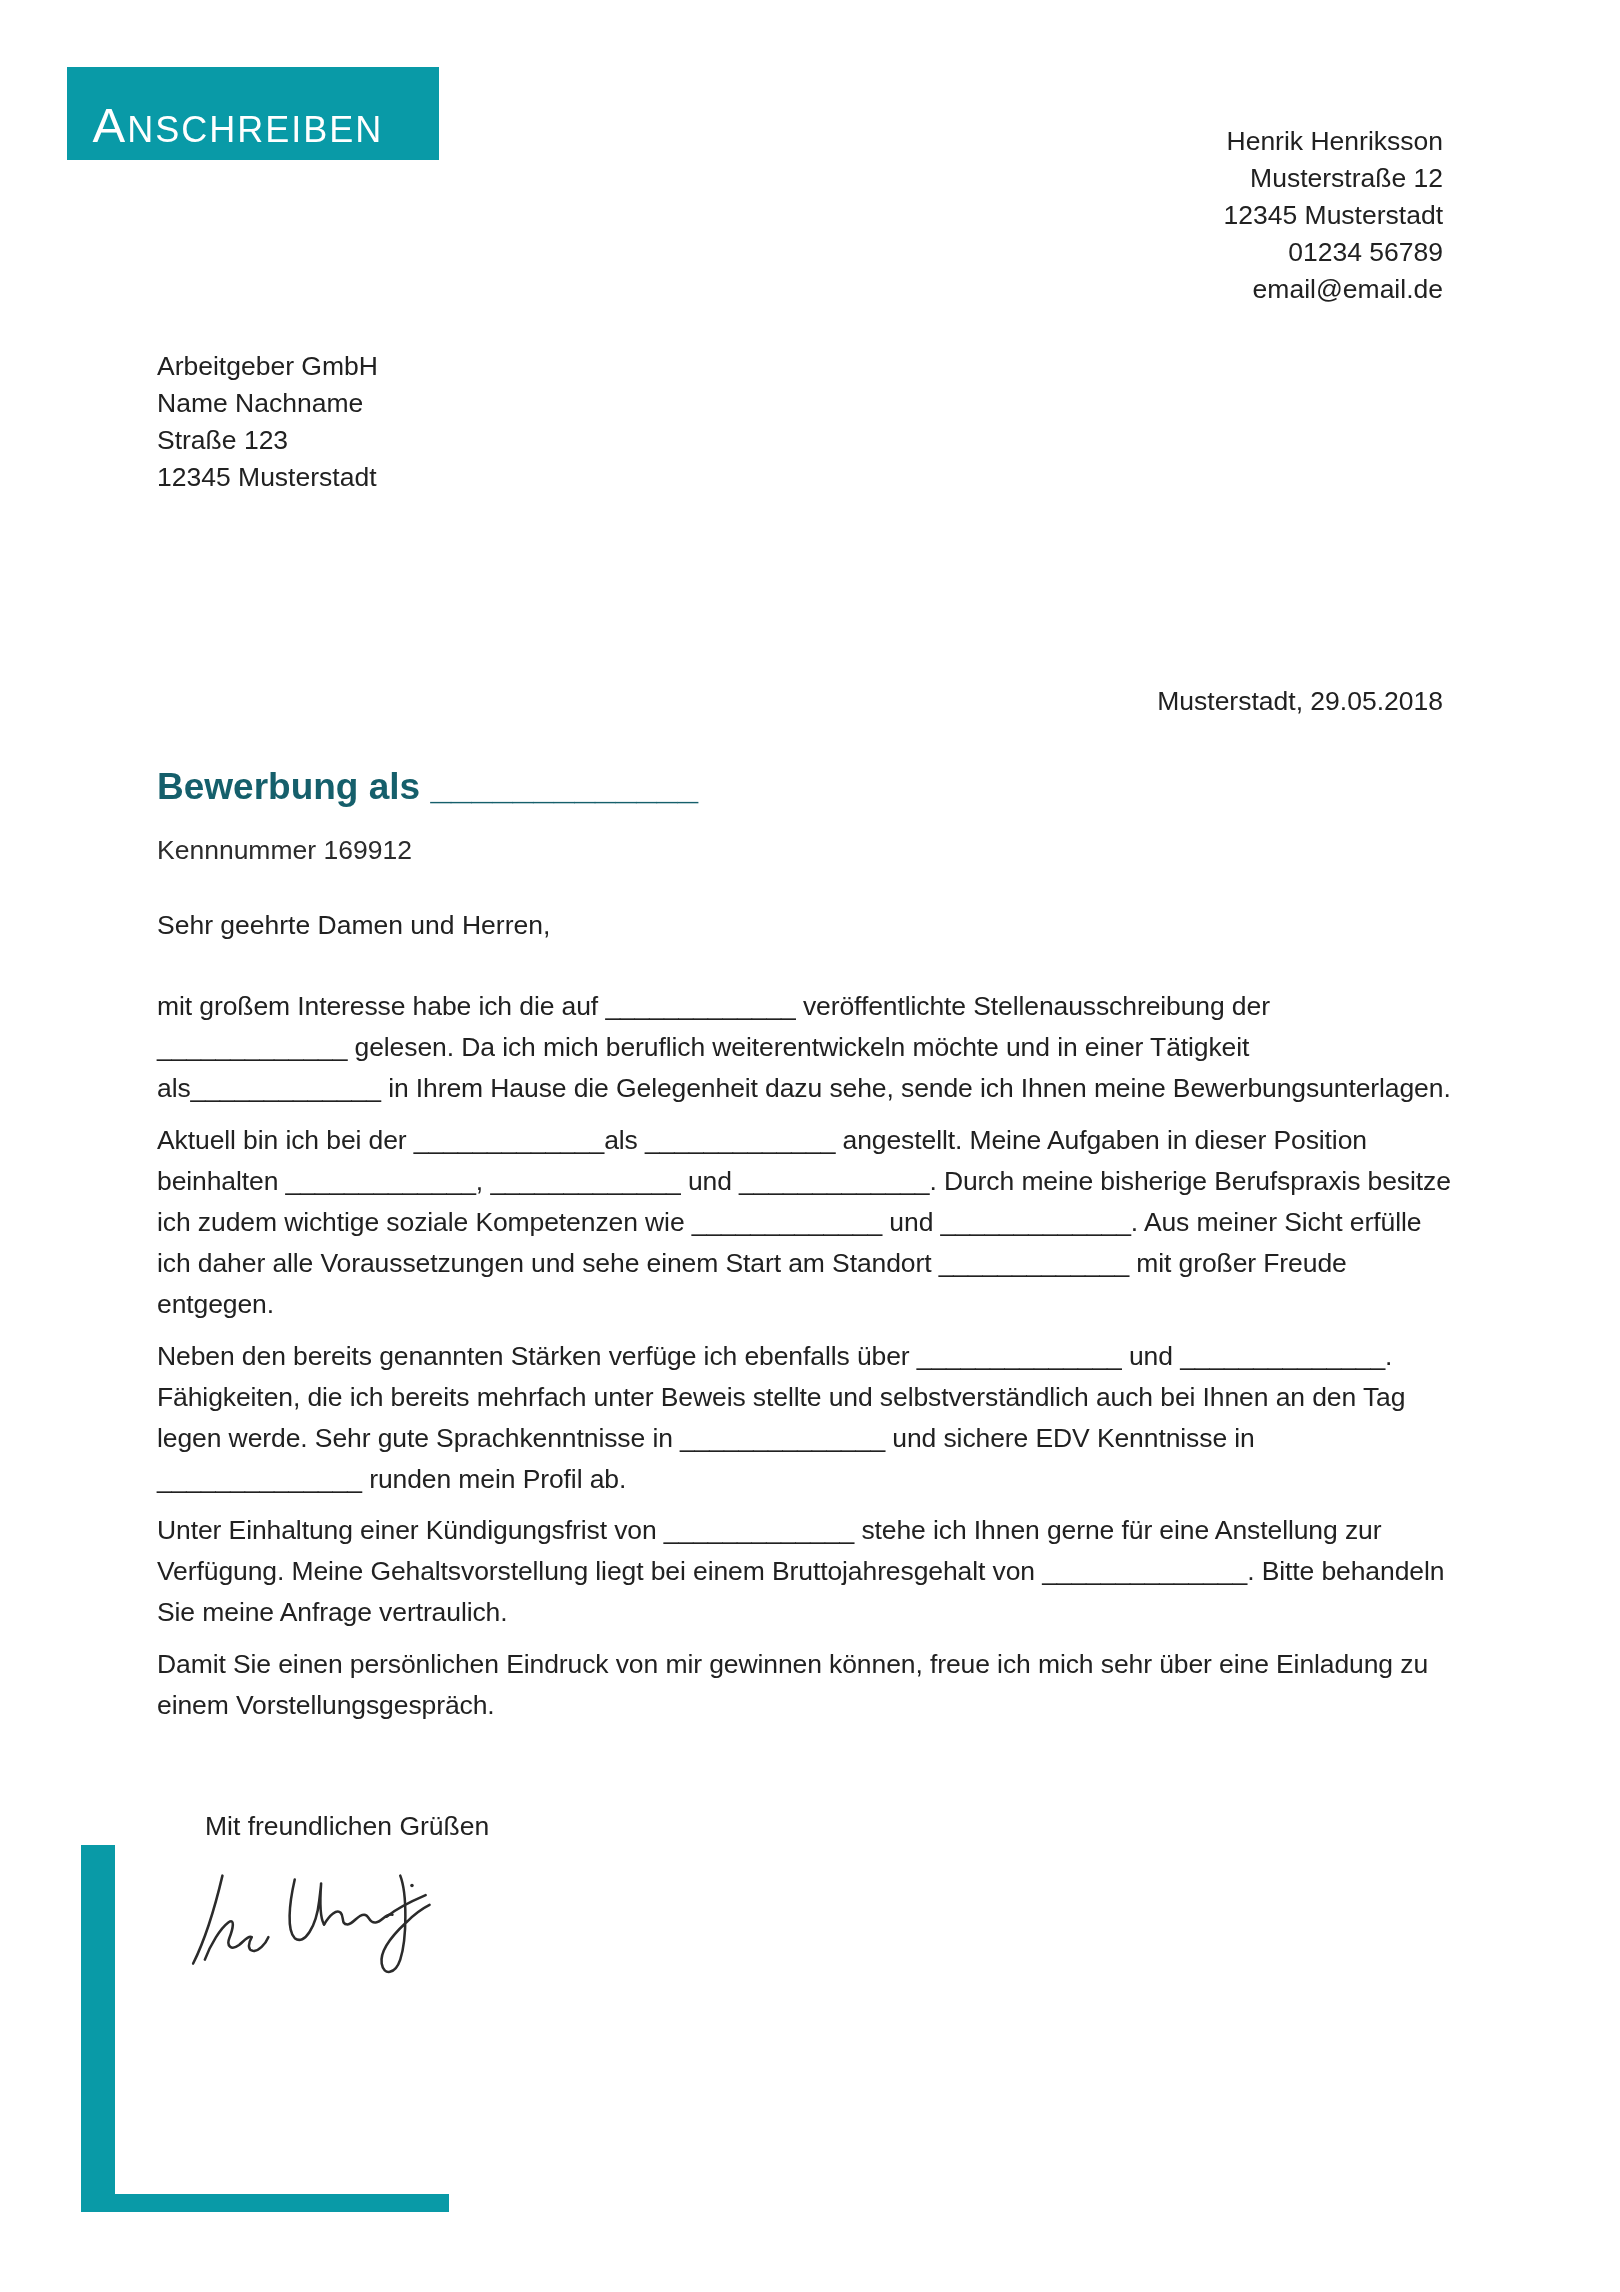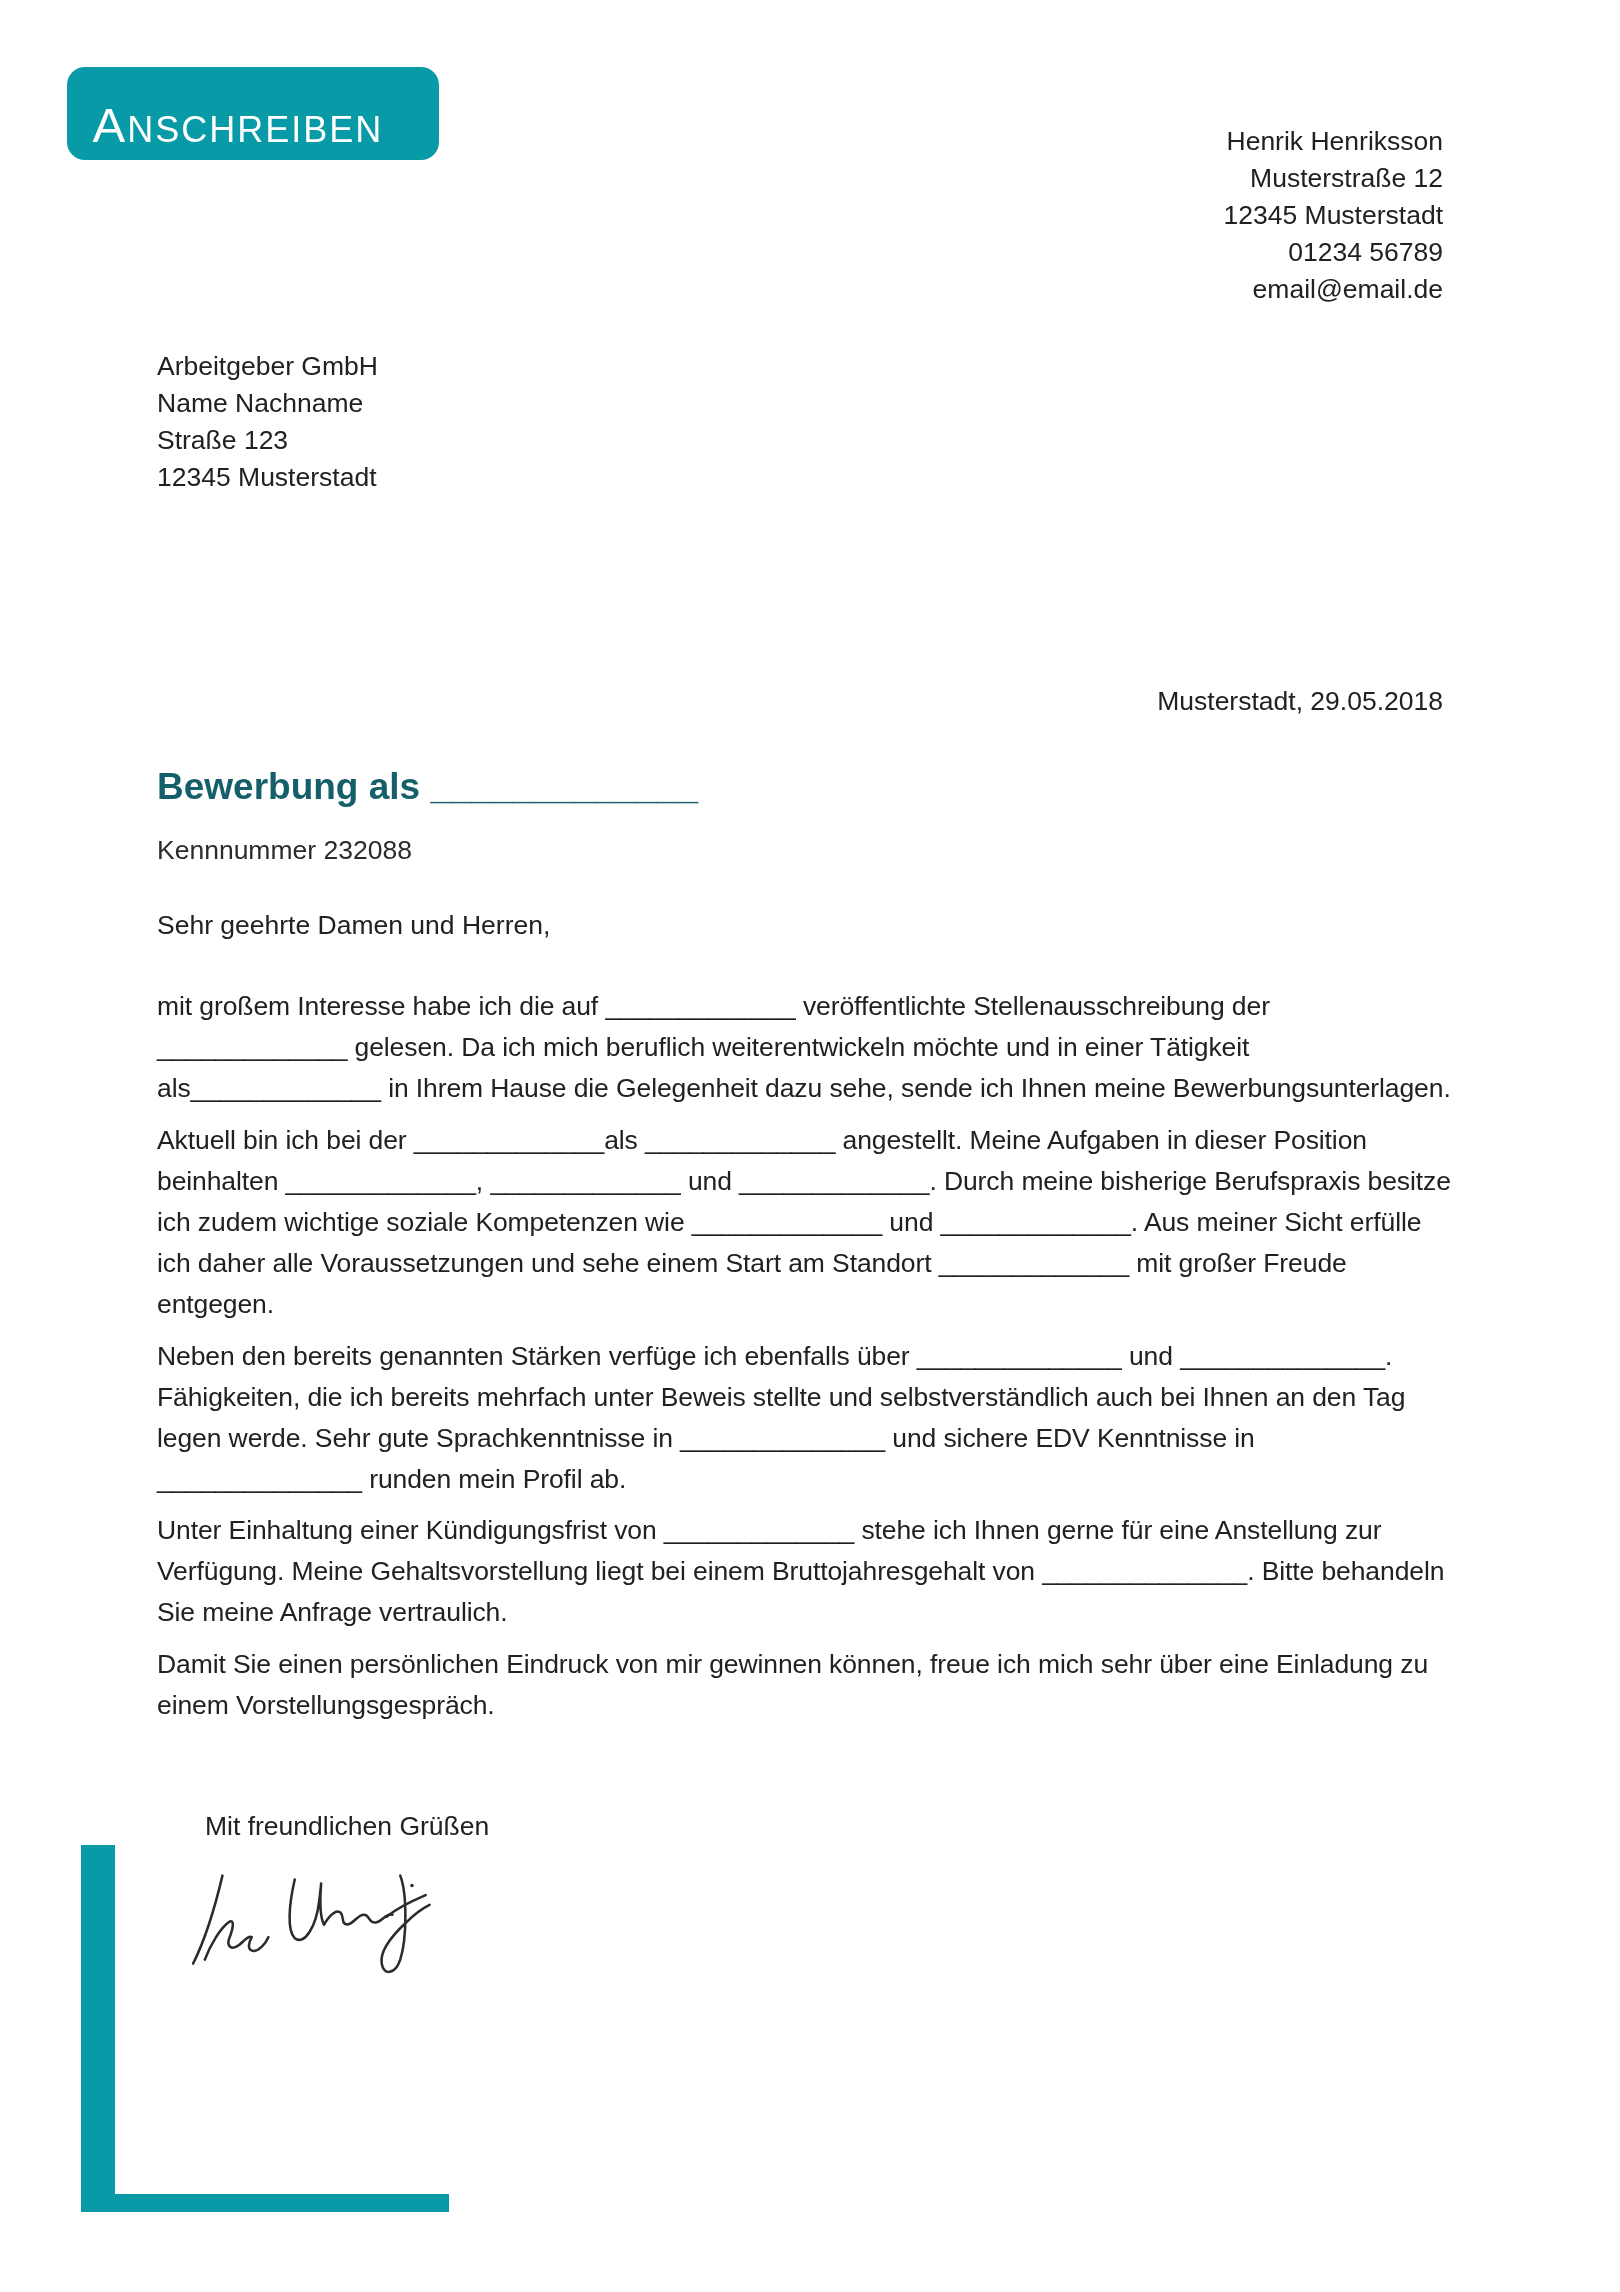--- a/index.html
+++ b/index.html
@@ -11,21 +11,21 @@
     position:relative;
     overflow:hidden;
   }
   .page{position:absolute;inset:0;}
 
   
   .banner{
     position:absolute;left:67px;top:67px;width:372px;height:93px;
     background:var(--accent,#099aa7);
     display:flex;align-items:flex-end;
-    padding:0 0 9.8px 25.5px;box-sizing:border-box;border-radius:18px;
+    padding:0 0 9.8px 25.5px;box-sizing:border-box;
   }
   .banner-label{
     color:#ffffff;font-size:36px;letter-spacing:2px;line-height:1;
     font-weight:400;
   }
   .banner-label::first-letter{font-size:49px;}
 
   
   .sender{
     position:absolute;top:123px;right:177px;
@@ -109,21 +109,21 @@
   <div class="recipient">
     <div>Arbeitgeber GmbH</div>
     <div>Name Nachname</div>
     <div>Straße 123</div>
     <div>12345 Musterstadt</div>
   </div>
 
   <div class="dateline">Musterstadt, 29.05.2018</div>
 
   <h1 class="subject">Bewerbung als _____________</h1>
-  <div class="reference">Kennnummer 232088</div>
+  <div class="reference">Kennnummer 169912</div>
 
   <div class="salutation">Sehr geehrte Damen und Herren,</div>
 
   <div class="letter-body">
     <p>mit großem Interesse habe ich die auf _____________ veröffentlichte Stellenausschreibung der _____________ gelesen. Da ich mich beruflich weiterentwickeln möchte und in einer Tätigkeit als_____________ in Ihrem Hause die Gelegenheit dazu sehe, sende ich Ihnen meine Bewerbungsunterlagen.</p>
     <p>Aktuell bin ich bei der _____________als _____________ angestellt. Meine Aufgaben in dieser Position beinhalten _____________, _____________ und _____________. Durch meine bisherige Berufspraxis besitze ich zudem wichtige soziale Kompetenzen wie _____________ und _____________. Aus meiner Sicht erfülle ich daher alle Voraussetzungen und sehe einem Start am Standort _____________ mit großer Freude entgegen.</p>
     <p>Neben den bereits genannten Stärken verfüge ich ebenfalls über ______________ und ______________. Fähigkeiten, die ich bereits mehrfach unter Beweis stellte und selbstverständlich auch bei Ihnen an den Tag legen werde. Sehr gute Sprachkenntnisse in ______________ und sichere EDV Kenntnisse in ______________ runden mein Profil ab.</p>
     <p>Unter Einhaltung einer Kündigungsfrist von _____________ stehe ich Ihnen gerne für eine Anstellung zur Verfügung. Meine Gehaltsvorstellung liegt bei einem Bruttojahresgehalt von ______________. Bitte behandeln Sie meine Anfrage vertraulich.</p>
     <p>Damit Sie einen persönlichen Eindruck von mir gewinnen können, freue ich mich sehr über eine Einladung zu einem Vorstellungsgespräch.</p>
   </div>

